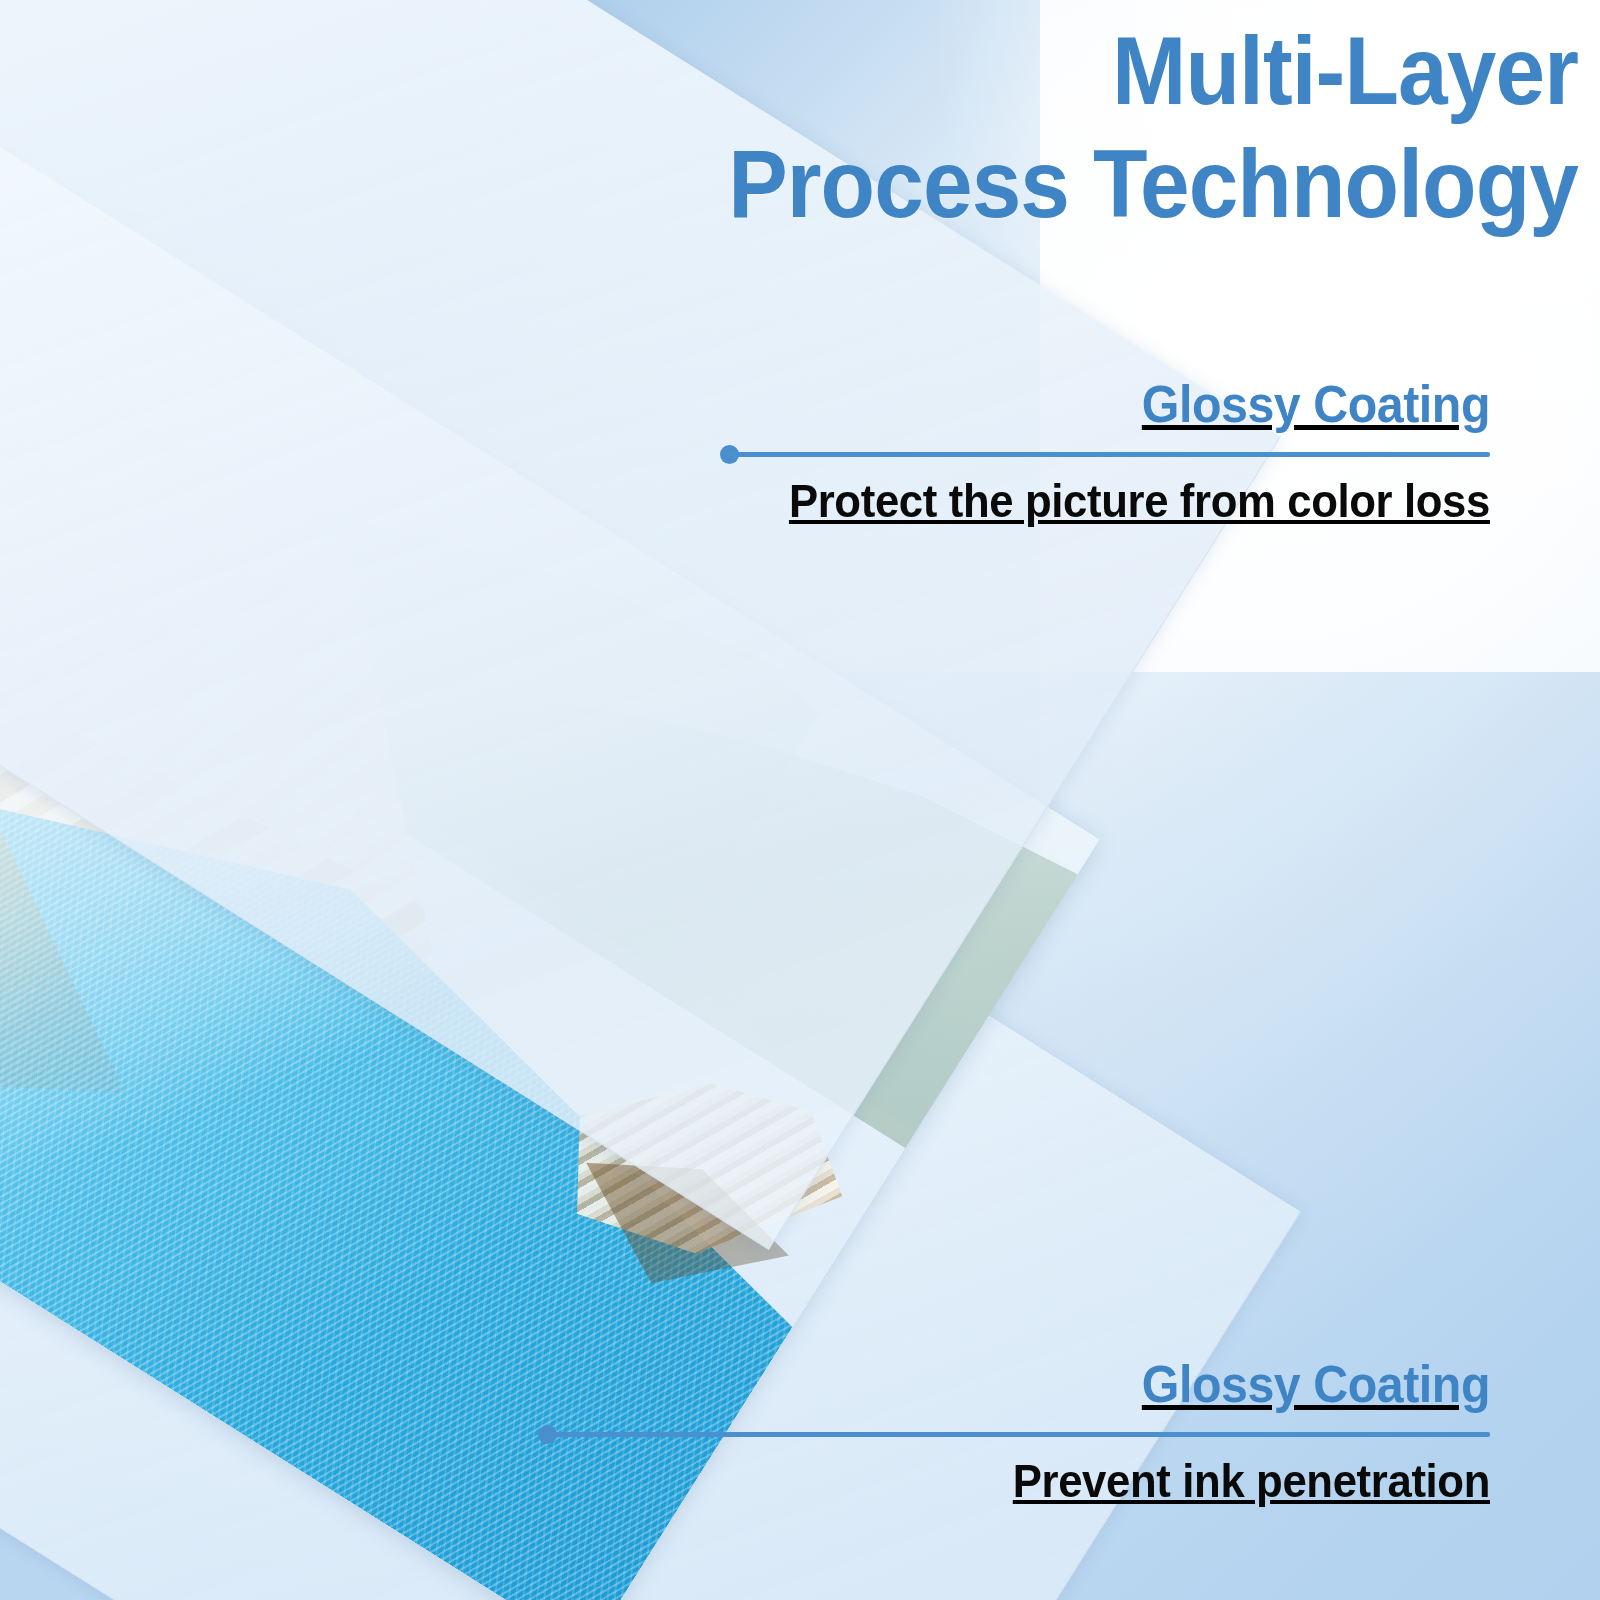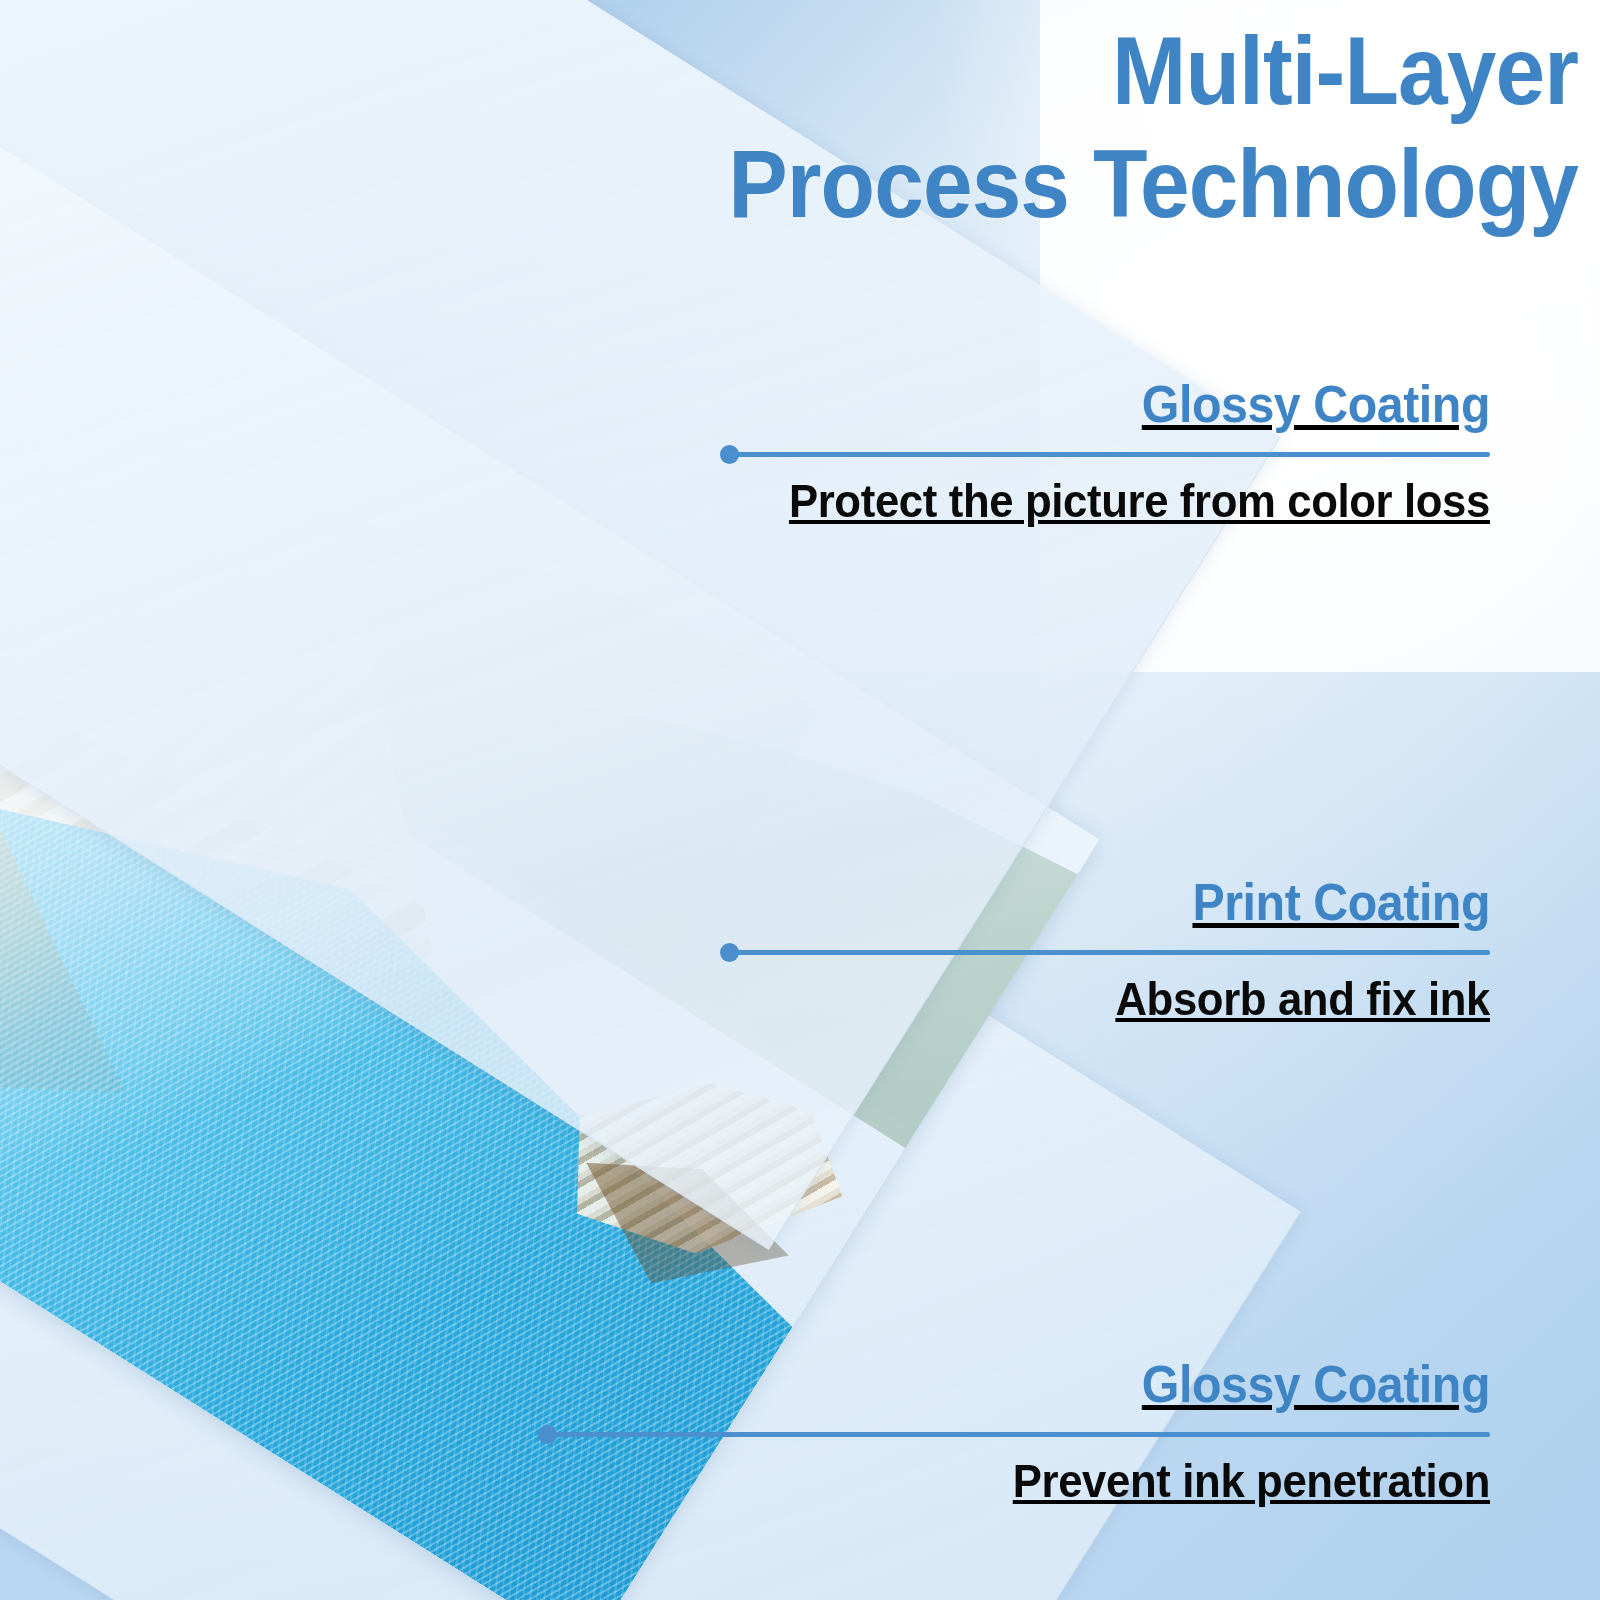--- a/index.html
+++ b/index.html
@@ -289,28 +289,20 @@
 
   <div class="callout" id="callout-1">
     <div class="heading">Glossy Coating</div>
     <div class="rule">
       <div class="dot"></div>
       <div class="bar"></div>
     </div>
     <div class="desc">Protect the picture from color loss</div>
   </div>
 
-  <div class="callout" id="callout-2">
-    <div class="heading">Print Coating</div>
-    <div class="rule">
-      <div class="dot"></div>
-      <div class="bar"></div>
-    </div>
-    <div class="desc">Absorb and fix ink</div>
-  </div>
 
   <div class="callout" id="callout-3">
     <div class="heading">Glossy Coating</div>
     <div class="rule">
       <div class="dot"></div>
       <div class="bar"></div>
     </div>
     <div class="desc">Prevent ink penetration</div>
   </div>
 

